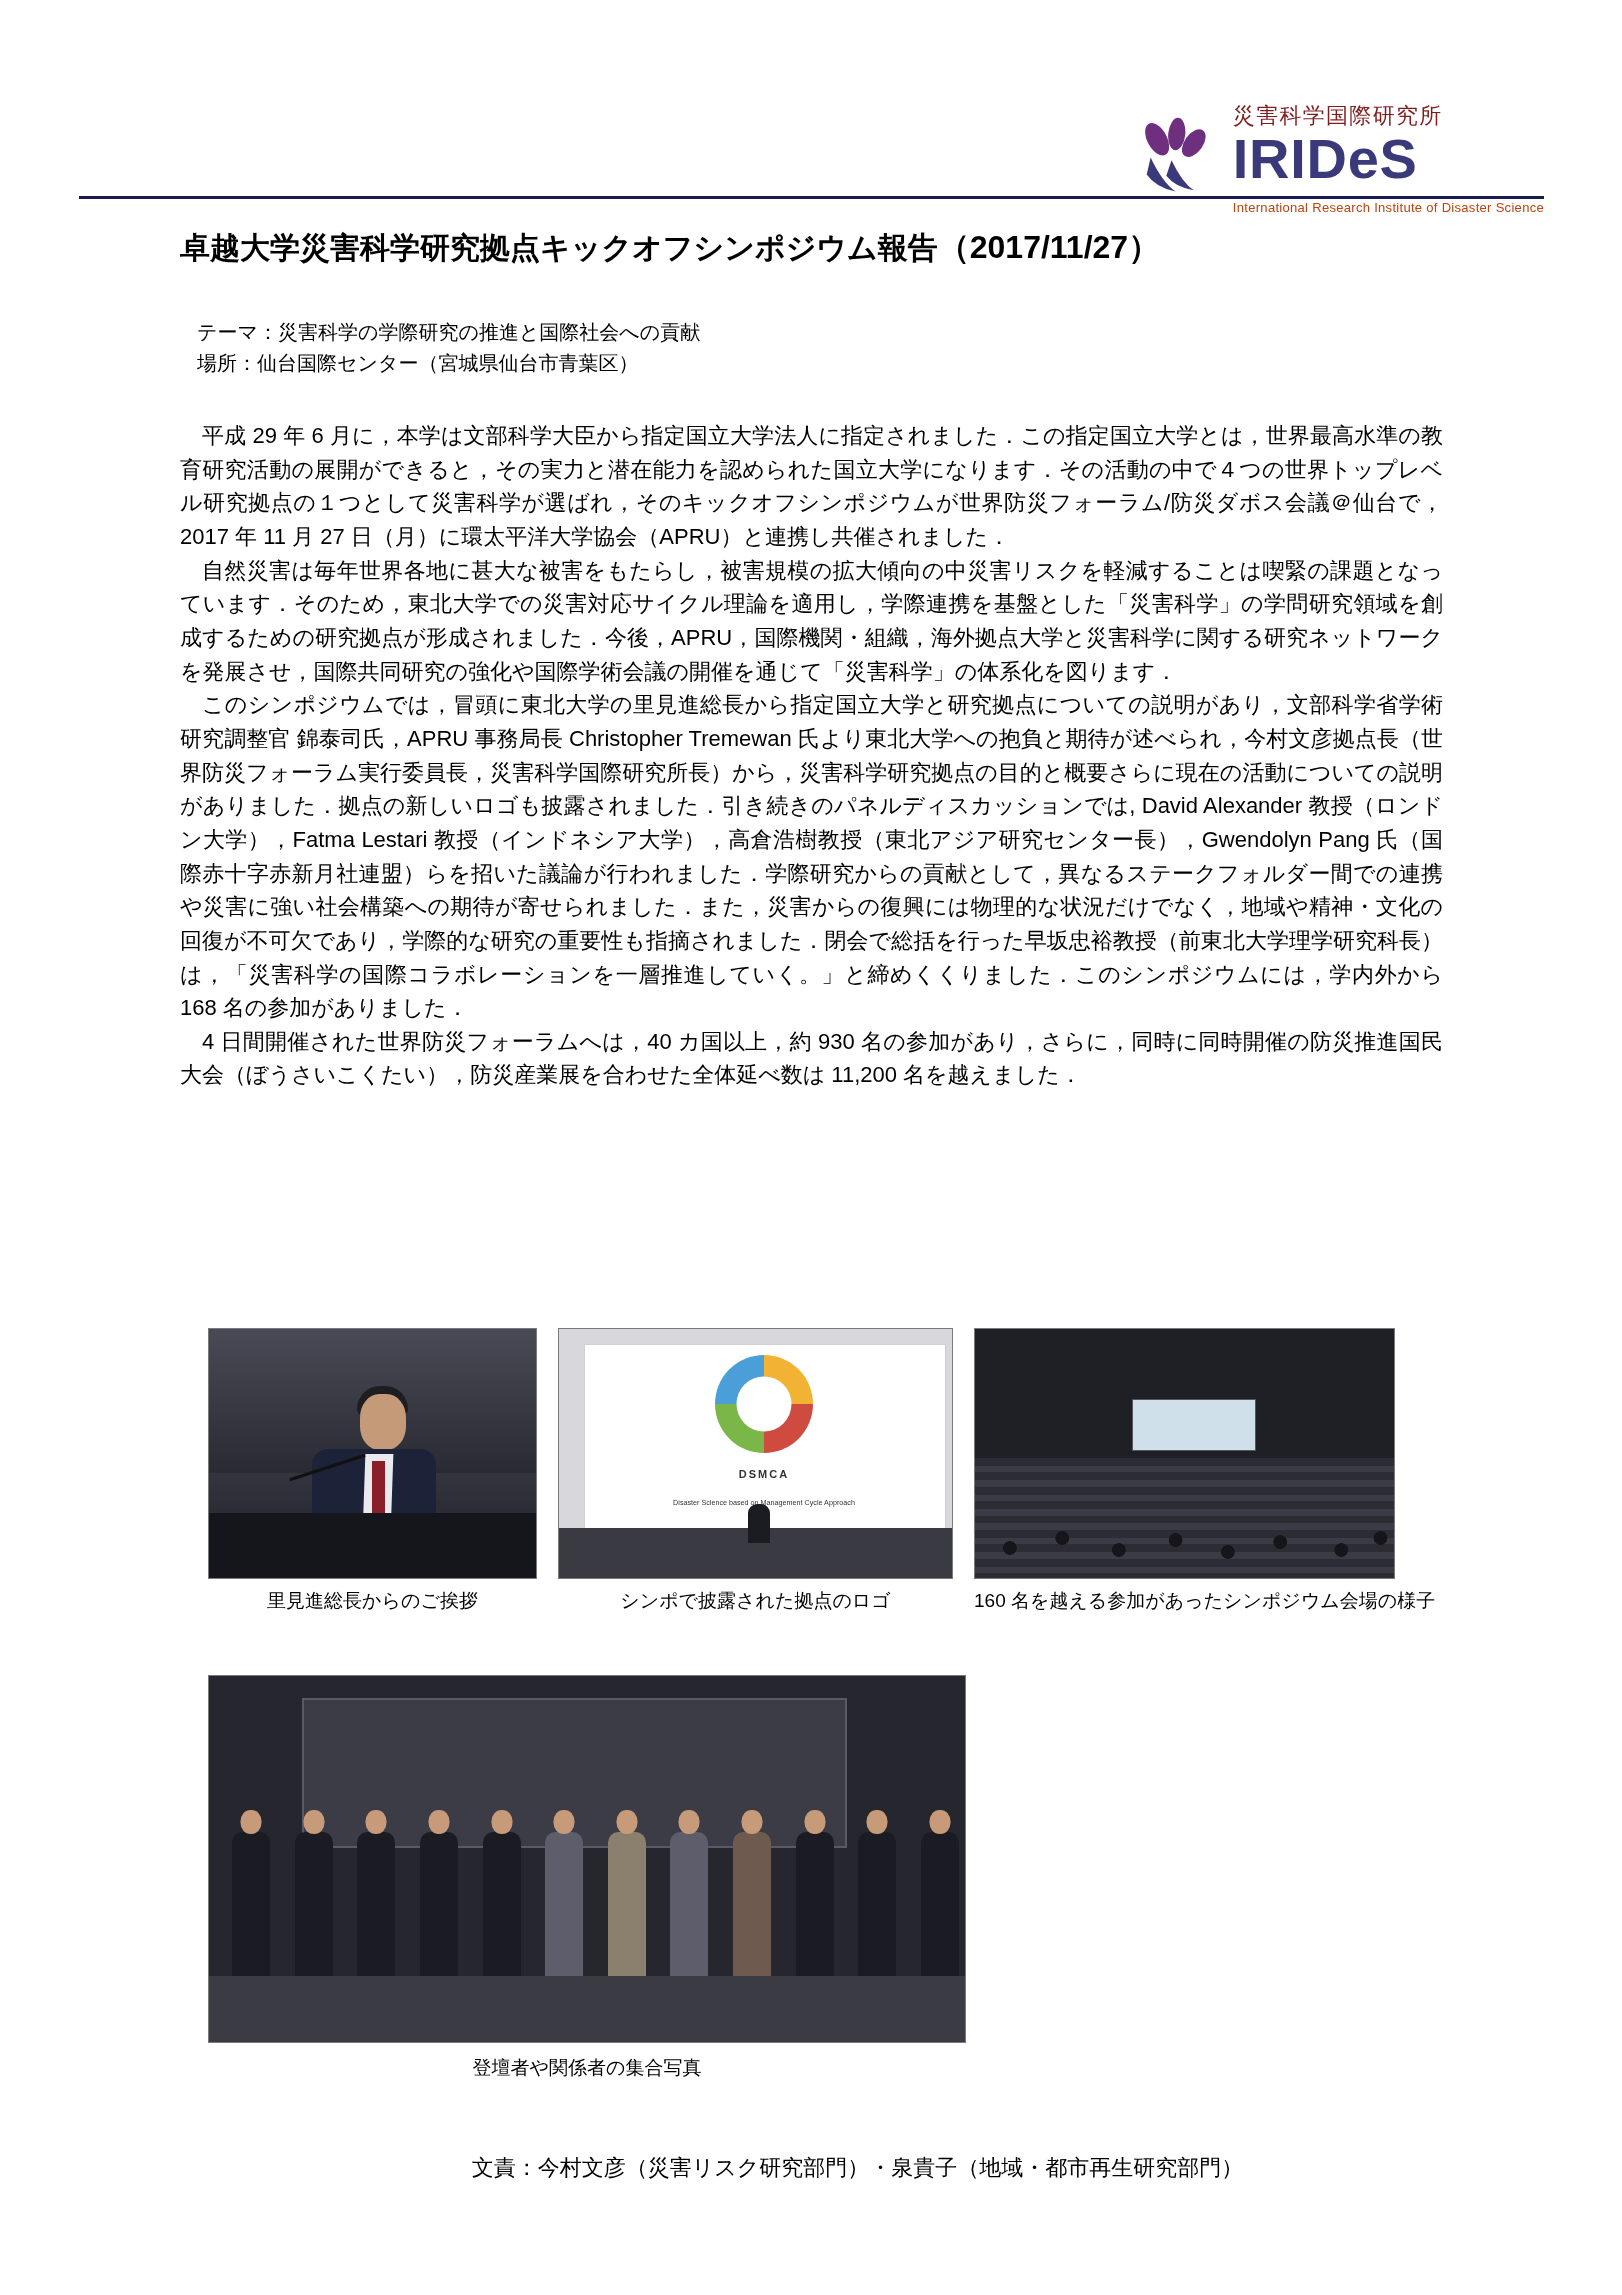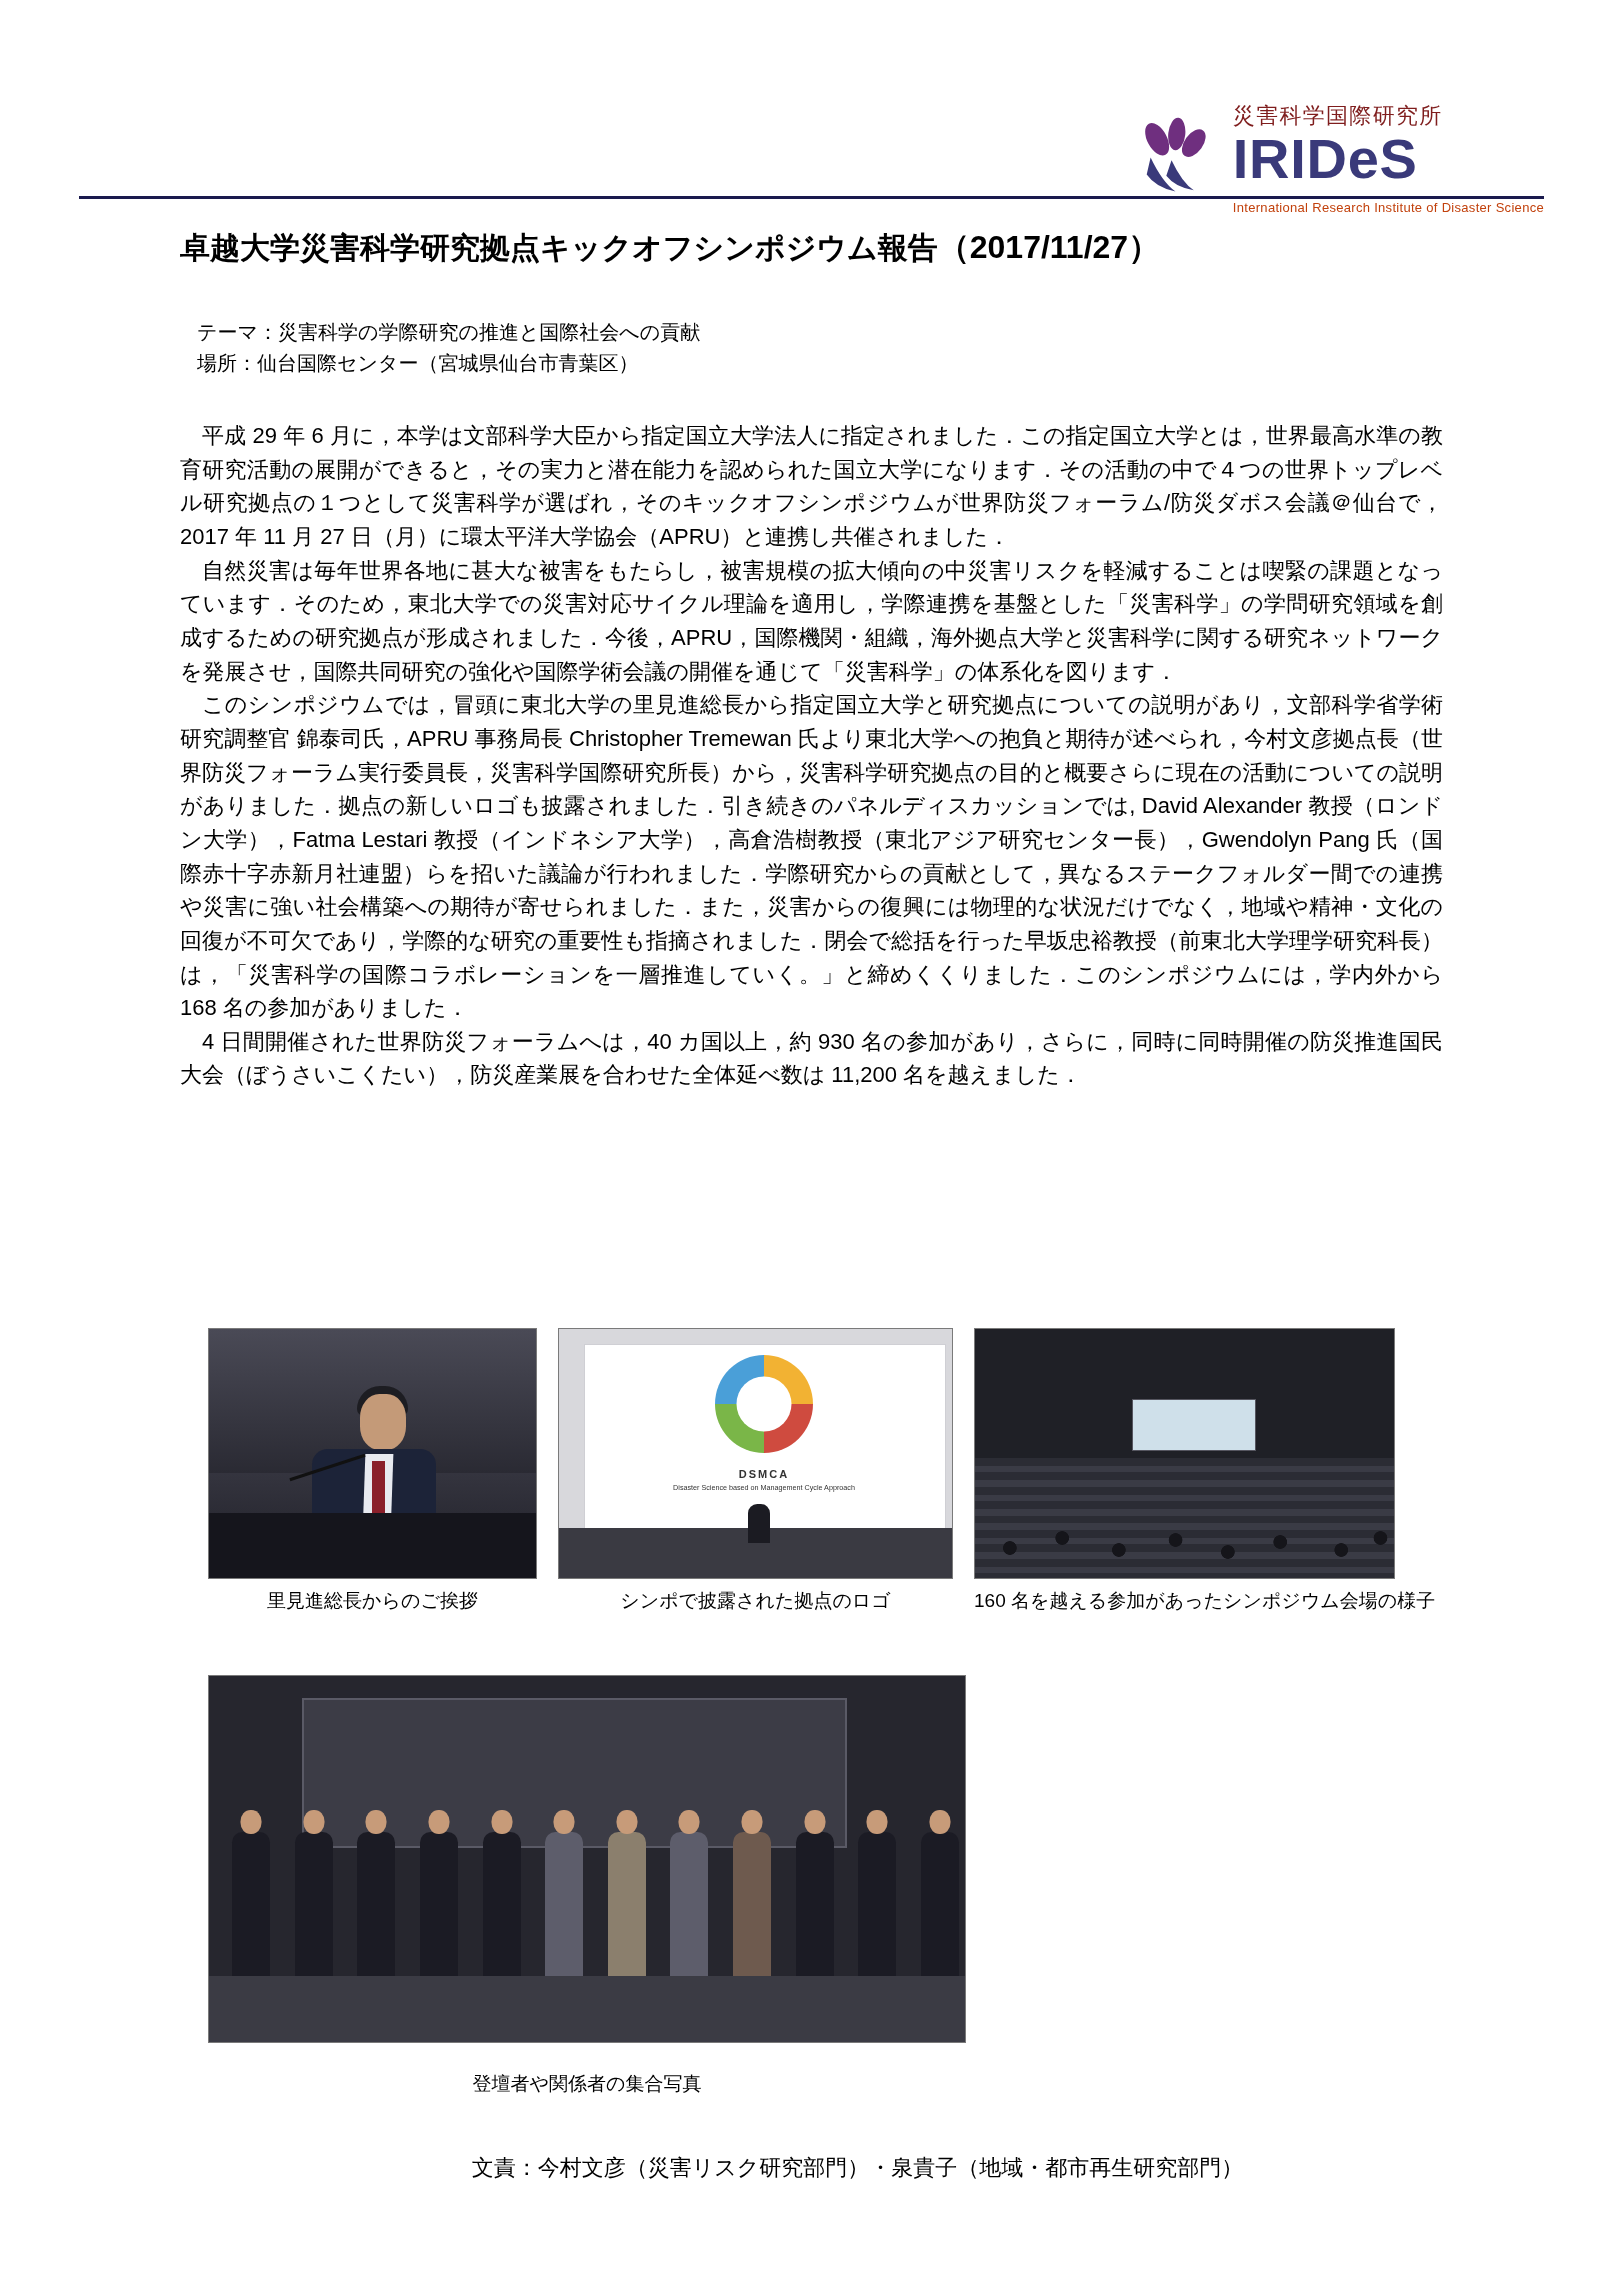--- a/index.html
+++ b/index.html
@@ -137,21 +137,21 @@
   .fig1 .fig-img { width: 327px; height: 249px; }
   .fig2 .fig-img { width: 393px; height: 249px; }
   .fig3 .fig-img { width: 419px; height: 249px; }
 
   .fig-group {
     position: absolute;
     top: 1675px;
     left: 208px;
   }
   .fig-group .fig-img { width: 756px; height: 366px; }
-  .fig-group .fig-cap { margin-top: 28px; }
+  .fig-group .fig-cap { margin-top: 12px; }
 
   
   .ph {
     width: 100%;
     height: 100%;
     position: relative;
     padding-left: 17px;
   }
   
   .ph-speaker {
@@ -206,21 +206,21 @@
   .ph-slide .ring::after {
     content: ""; position: absolute; left: 50%; top: 50%;
     transform: translate(-50%,-50%);
     width: 55px; height: 55px; border-radius: 50%; background: #fff;
   }
   .ph-slide .capt {
     position: absolute; left: 50%; top: 56%; transform: translateX(-50%);
     font-size: 11px; color: #333; text-align: center; white-space: nowrap;
     font-weight: bold; letter-spacing: 2px;
   }
-  .ph-slide .capt small { display:block; font-weight: normal; letter-spacing: 0; font-size: 7.2px; margin-top: 3px;}
+  .ph-slide .capt small { display:block; font-weight: normal; letter-spacing: 0; font-size: 7.2px; margin-top: 18px;}
   .ph-slide .floor {
     position: absolute; left: 0; bottom: 0; width: 100%; height: 20%;
     background: #3a3a42;
   }
   .ph-slide .person {
     position: absolute; left: 46%; bottom: 14%; width: 22px; height: 39px;
     background: #1b1b22; border-radius: 9.2px 9.2px 0 0;
   }
 
   

